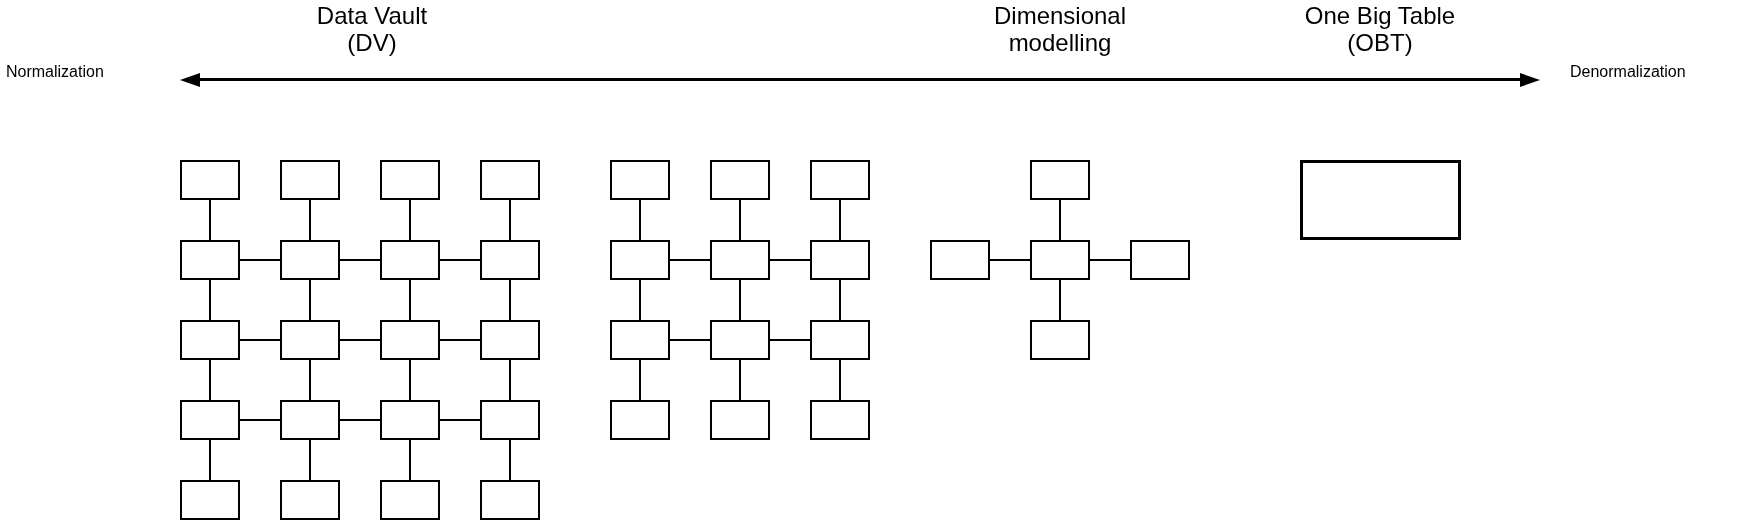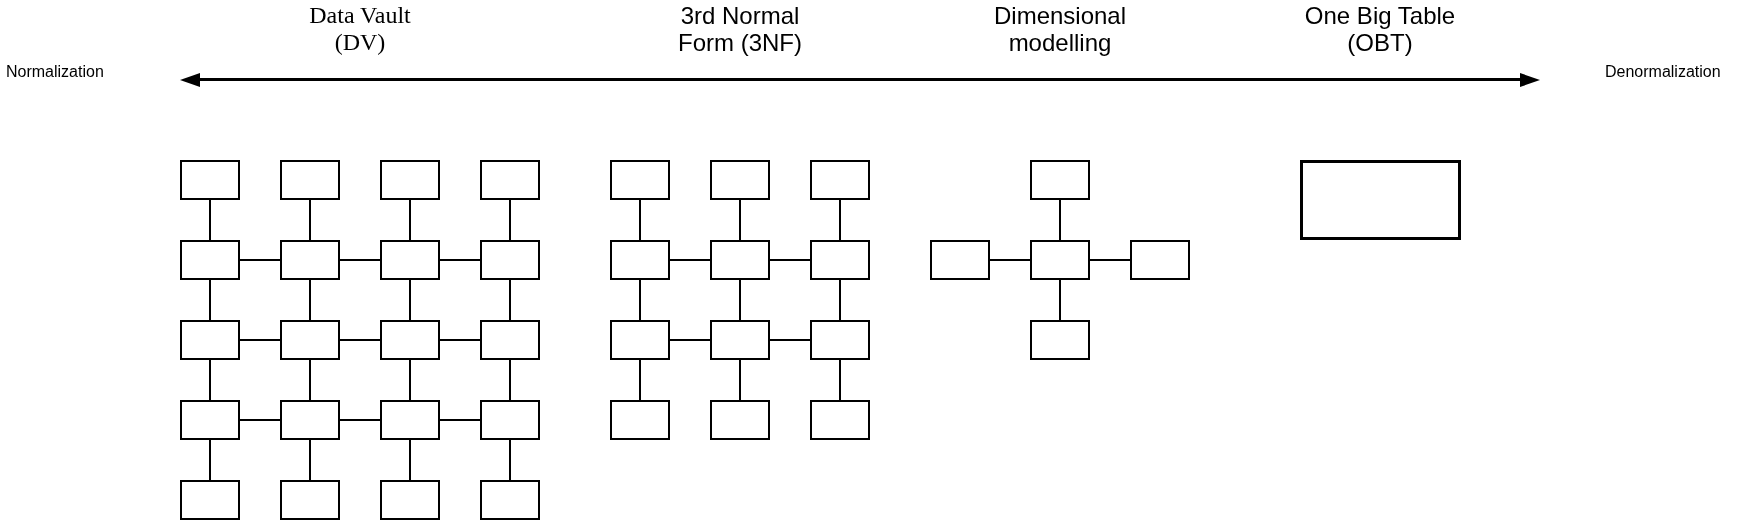--- a/index.html
+++ b/index.html
@@ -28,21 +28,21 @@
   }
   
   .side-label {
     position: absolute;
     top: 58px;
     font-size: 16px;
     line-height: 28px;
     white-space: nowrap;
   }
   .side-label.left  { left: 6px; }
-  .side-label.right { left: 1605px; }
+  .side-label.right { left: 1570px; }
   
   .arrow-line {
     position: absolute;
     left: 195px;
     top: 78px;
     width: 1332px;
     height: 3px;
     background: var(--stroke, #000000);
   }
   .arrow-head {
@@ -67,27 +67,23 @@
     position: absolute;
     background: var(--stroke, #000000);
     z-index: 1;
   }
 </style>
 </head>
 <body style="--stroke: #000000; --bg: #ffffff;">
 
 <div class="canvas">
 
-  <div class="method-label" style="left: 360px; font-family: Liberation Serif, serif;">
+  <div class="method-label" style="left: 372px;">
     <span>Data Vault</span><br>
     <span>(DV)</span>
-  </div>
-  <div class="method-label" style="left: 740px;">
-    <span>3rd Normal</span><br>
-    <span>Form (3NF)</span>
   </div>
   <div class="method-label" style="left: 1060px;">
     <span>Dimensional</span><br>
     <span>modelling</span>
   </div>
   <div class="method-label" style="left: 1380px;">
     <span>One Big Table</span><br>
     <span>(OBT)</span>
   </div>
 

